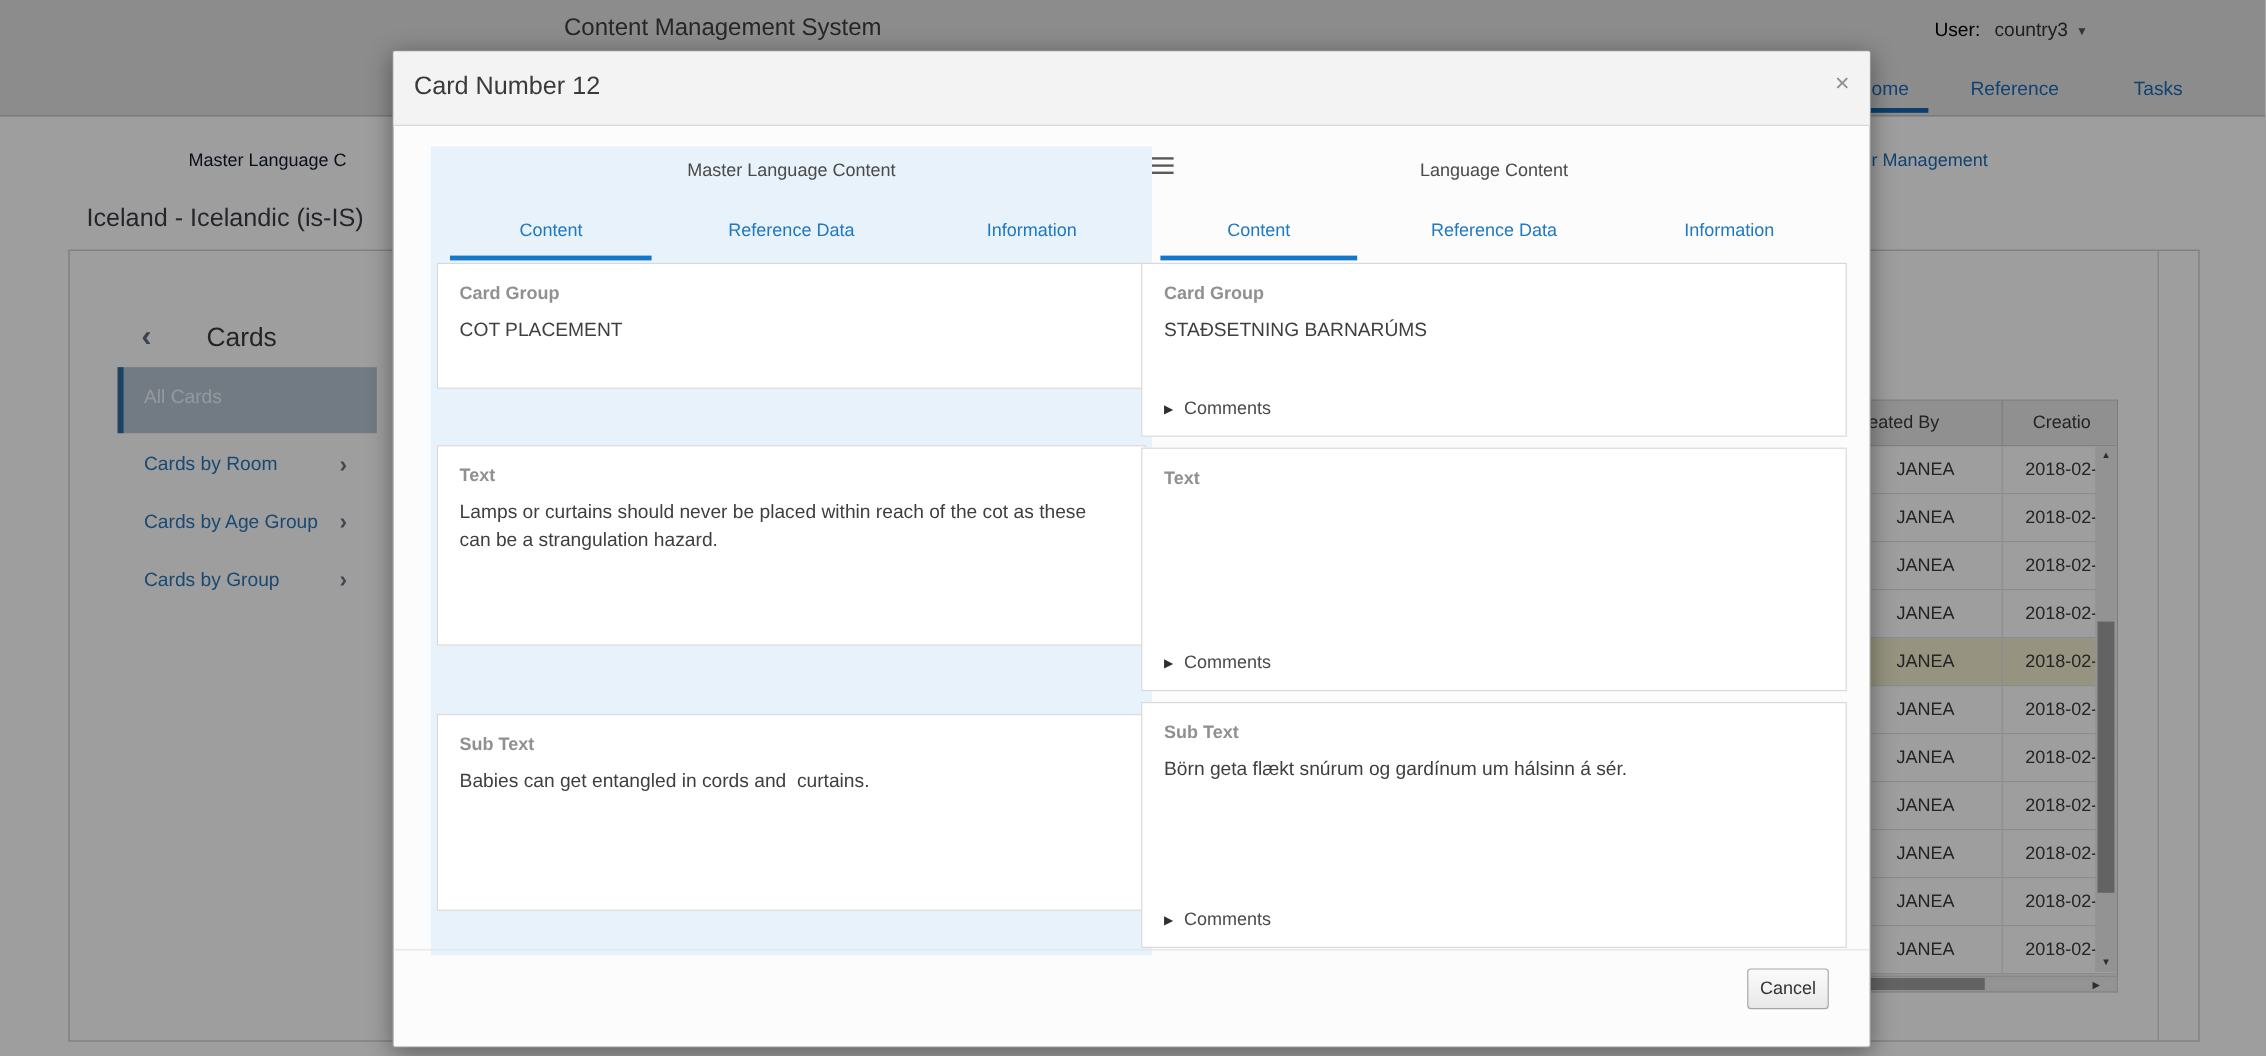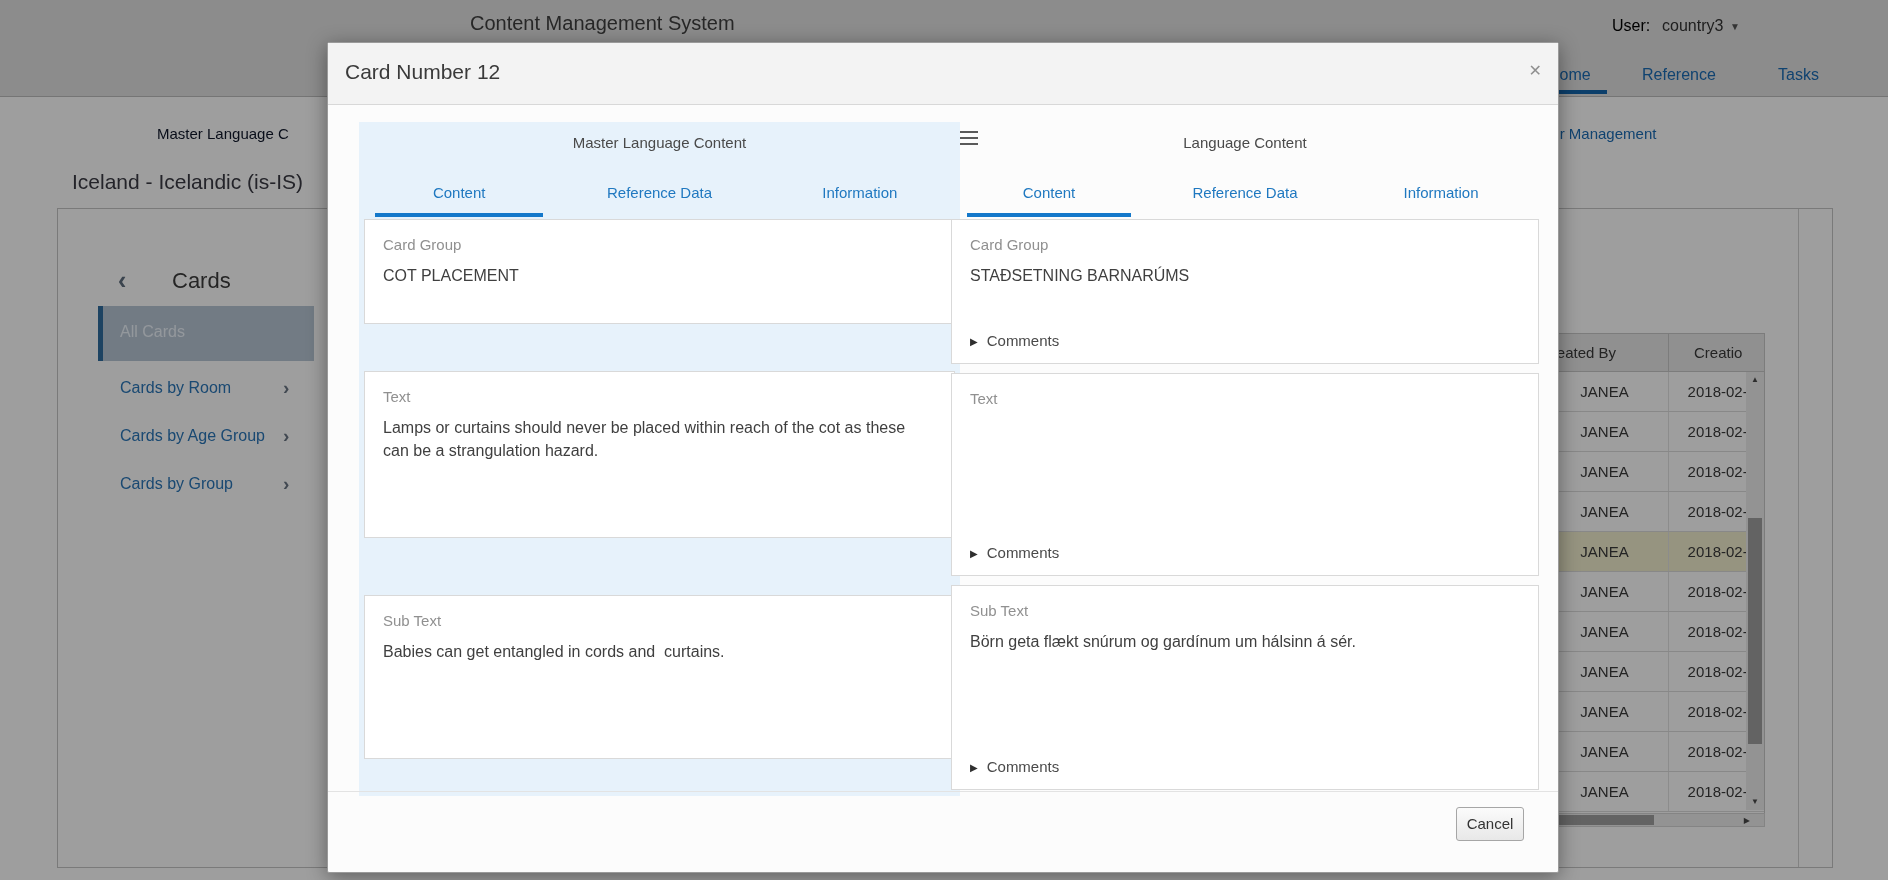--- a/index.html
+++ b/index.html
@@ -69,21 +69,21 @@
   .p-header{position:absolute;left:0;top:12px;width:100%;text-align:center;font-size:15px;color:#4a4a4a;}
   .tabs{position:absolute;left:0;top:57px;width:100%;height:34px;display:flex;}
   .tab{flex:1;text-align:center;font-size:15px;color:#1f78c0;padding-top:5px;position:relative;cursor:pointer;}
   .tab.active::after{content:"";position:absolute;left:8%;right:8%;bottom:-4px;height:4px;background:#1478ca;}
   .splitter{left:630px;top:88px;width:22px;height:16px;cursor:col-resize;}
   .splitter i{display:block;width:20px;height:2px;background:#5a5a5a;margin:0 0 4px 0;}
 
   .card{position:absolute;background:#fff;border:1px solid #d9d9d9;}
   .p-left .card{left:5px;width:591px;}
   .p-right .card{left:0;width:588px;}
-  .flabel{position:absolute;left:18px;top:16px;font-size:15px;color:#909090;}
+  .flabel{position:absolute;left:18px;top:16px;font-size:15px;color:#909090;font-weight:bold;}
   .fval{position:absolute;left:18px;top:44px;right:20px;font-size:16px;color:#3f3f3f;line-height:1.45;white-space:pre-wrap;}
   .l-card1{top:97px;height:105px;}
   .l-card2{top:249px;height:167px;}
   .l-card3{top:473px;height:164px;}
   .r-card1{top:97px;height:145px;}
   .r-card2{top:251px;height:203px;}
   .r-card3{top:463px;height:205px;}
   .comments{position:absolute;left:18px;bottom:14px;cursor:pointer;font-size:15px;color:#4a4a4a;}
   .comments .tri{display:inline-block;font-size:10px;color:#2f2f2f;margin-right:9px;transform:translateY(-1px);}
 

